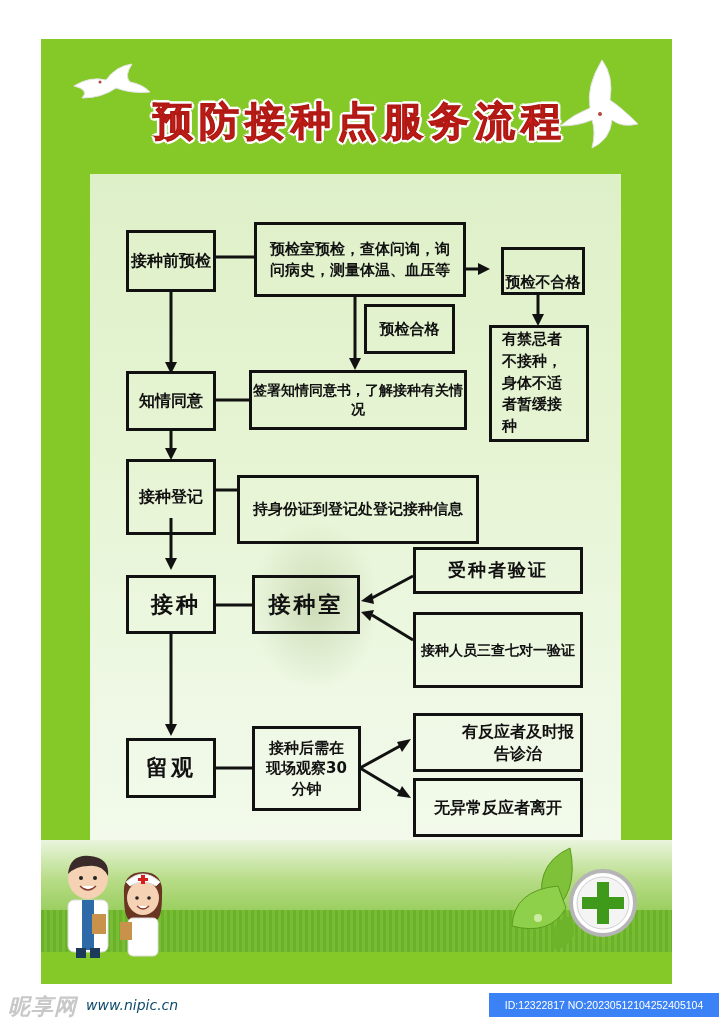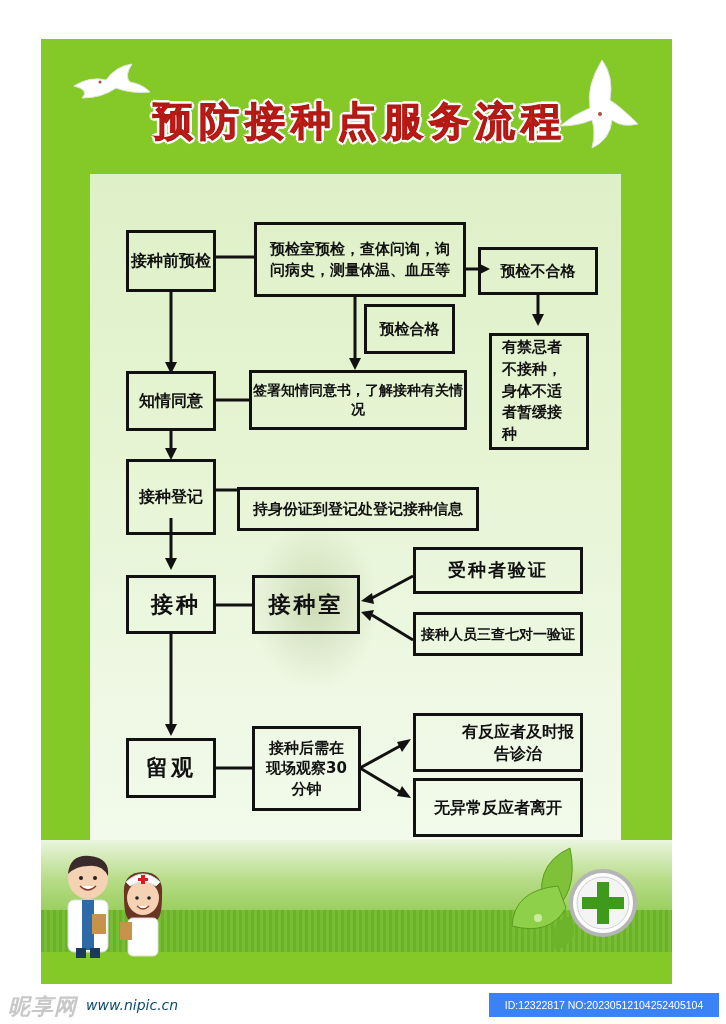--- a/index.html
+++ b/index.html
@@ -127,42 +127,42 @@
 <div class="box f22" style="left:126px; top:575px; width:90px; height:59px;padding-left:10px;">
   <span>接种</span>
 </div>
 <div class="box f22" style="left:126px; top:738px; width:90px; height:60px;">
   <span>留观</span>
 </div>
 
 <div class="box f15" style="left:254px; top:222px; width:212px; height:75px; padding:0 10px;">
   <span>预检室预检，查体问询，询问病史，测量体温、血压等</span>
 </div>
-<div class="box f15" style="left:478px; top:247px; width:120px; height:48px;">
+<div class="box f15" style="left:501px; top:247px; width:84px; height:48px;align-items:flex-end;">
   <span>预检不合格</span>
 </div>
-<div class="box f15" style="left:489px; top:325px; width:100px; height:117px; padding:0 10px; text-align:left; line-height:1.45;margin-top:8px;">
+<div class="box f15" style="left:489px; top:325px; width:100px; height:117px; padding:0 10px; text-align:left; line-height:1.45;">
   <span>有禁忌者不接种，身体不适者暂缓接种</span>
 </div>
 <div class="box f15" style="left:364px; top:304px; width:91px; height:50px;">
   <span>预检合格</span>
 </div>
 <div class="box f14" style="left:249px; top:370px; width:218px; height:60px;">
   <span>签署知情同意书，了解接种有关情况</span>
 </div>
-<div class="box f15" style="left:237px; top:487px; width:242px; height:44px;">
+<div class="box f15" style="left:237px; top:475px; width:242px; height:69px;">
   <span>持身份证到登记处登记接种信息</span>
 </div>
 <div class="box f22" style="left:252px; top:575px; width:108px; height:59px;">
   <span>接种室</span>
 </div>
 <div class="box" style="left:413px; top:547px; width:170px; height:47px; font-size:18px; letter-spacing:2px;">
   <span>受种者验证</span>
 </div>
-<div class="box f14" style="left:413px; top:612px; width:170px; height:44px;">
+<div class="box f14" style="left:413px; top:612px; width:170px; height:76px;">
   <span>接种人员三查七对一验证</span>
 </div>
 <div class="box f15" style="left:252px; top:726px; width:109px; height:85px; padding:0 8px;">
   <span>接种后需在现场观察30分钟</span>
 </div>
 <div class="box f16" style="left:413px; top:713px; width:170px; height:59px;padding-left:40px;">
   <span>有反应者及时报告诊治</span>
 </div>
 <div class="box f16" style="left:413px; top:778px; width:170px; height:59px;">
   <span>无异常反应者离开</span>

